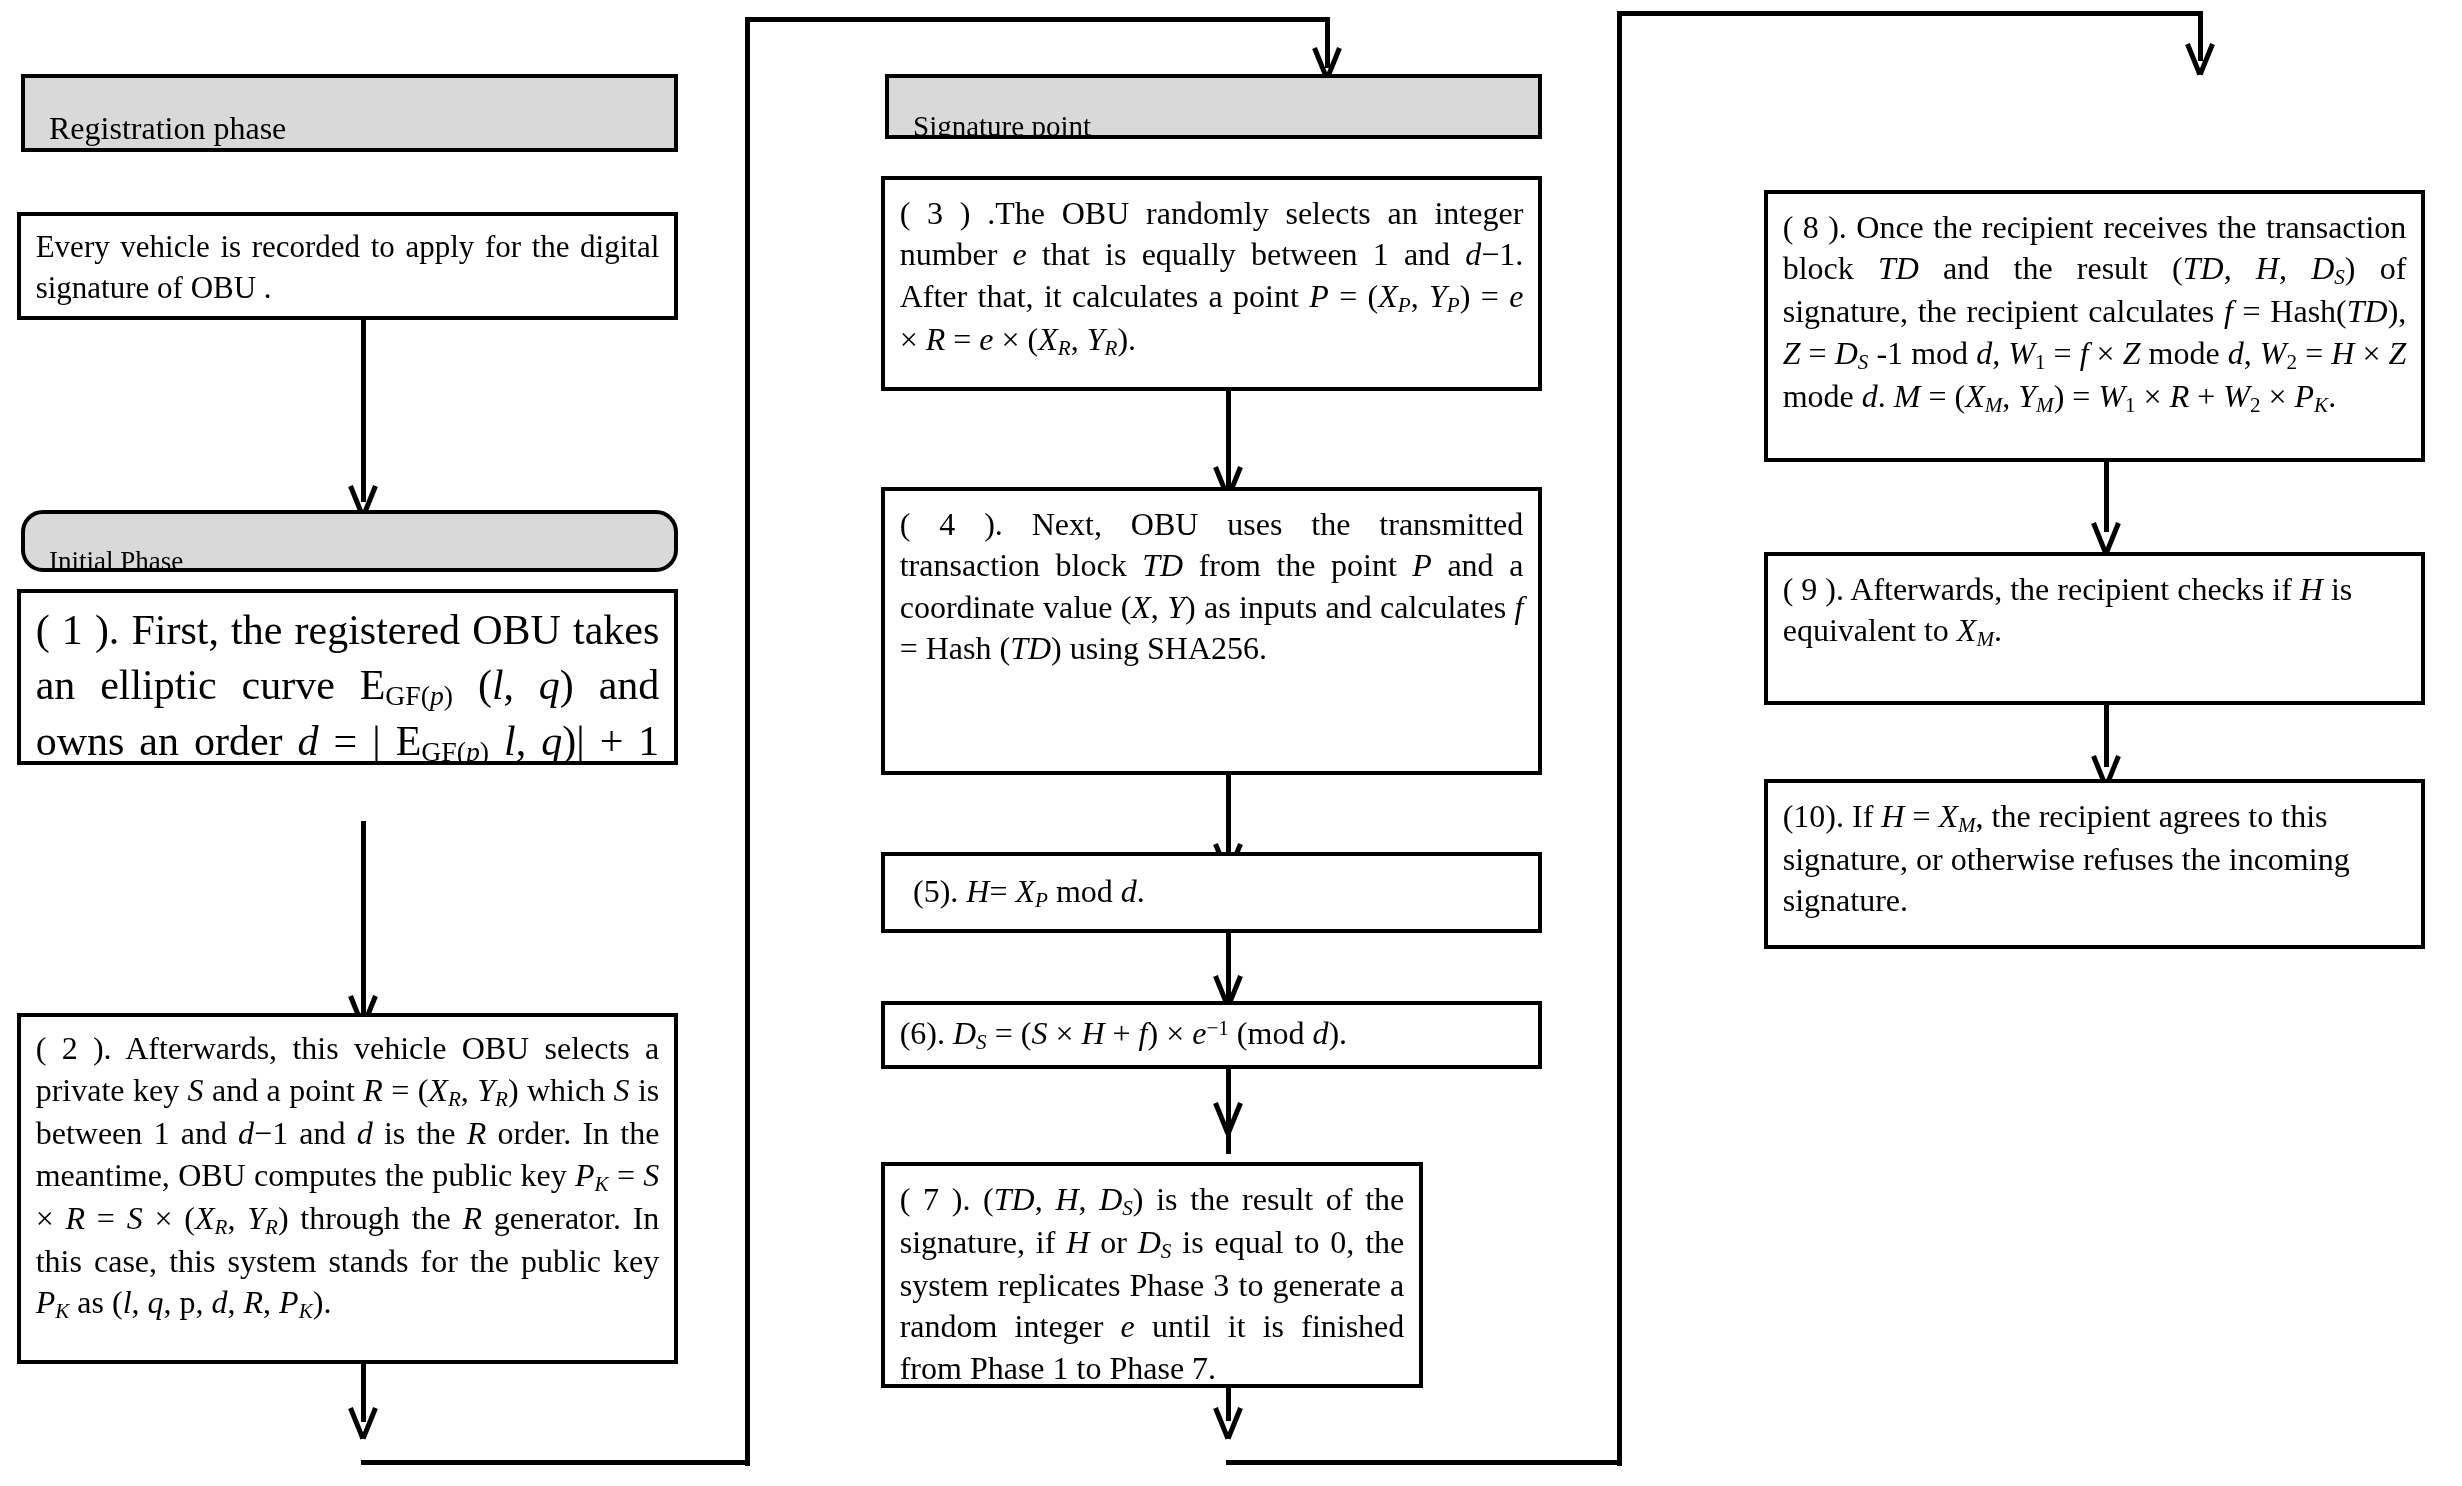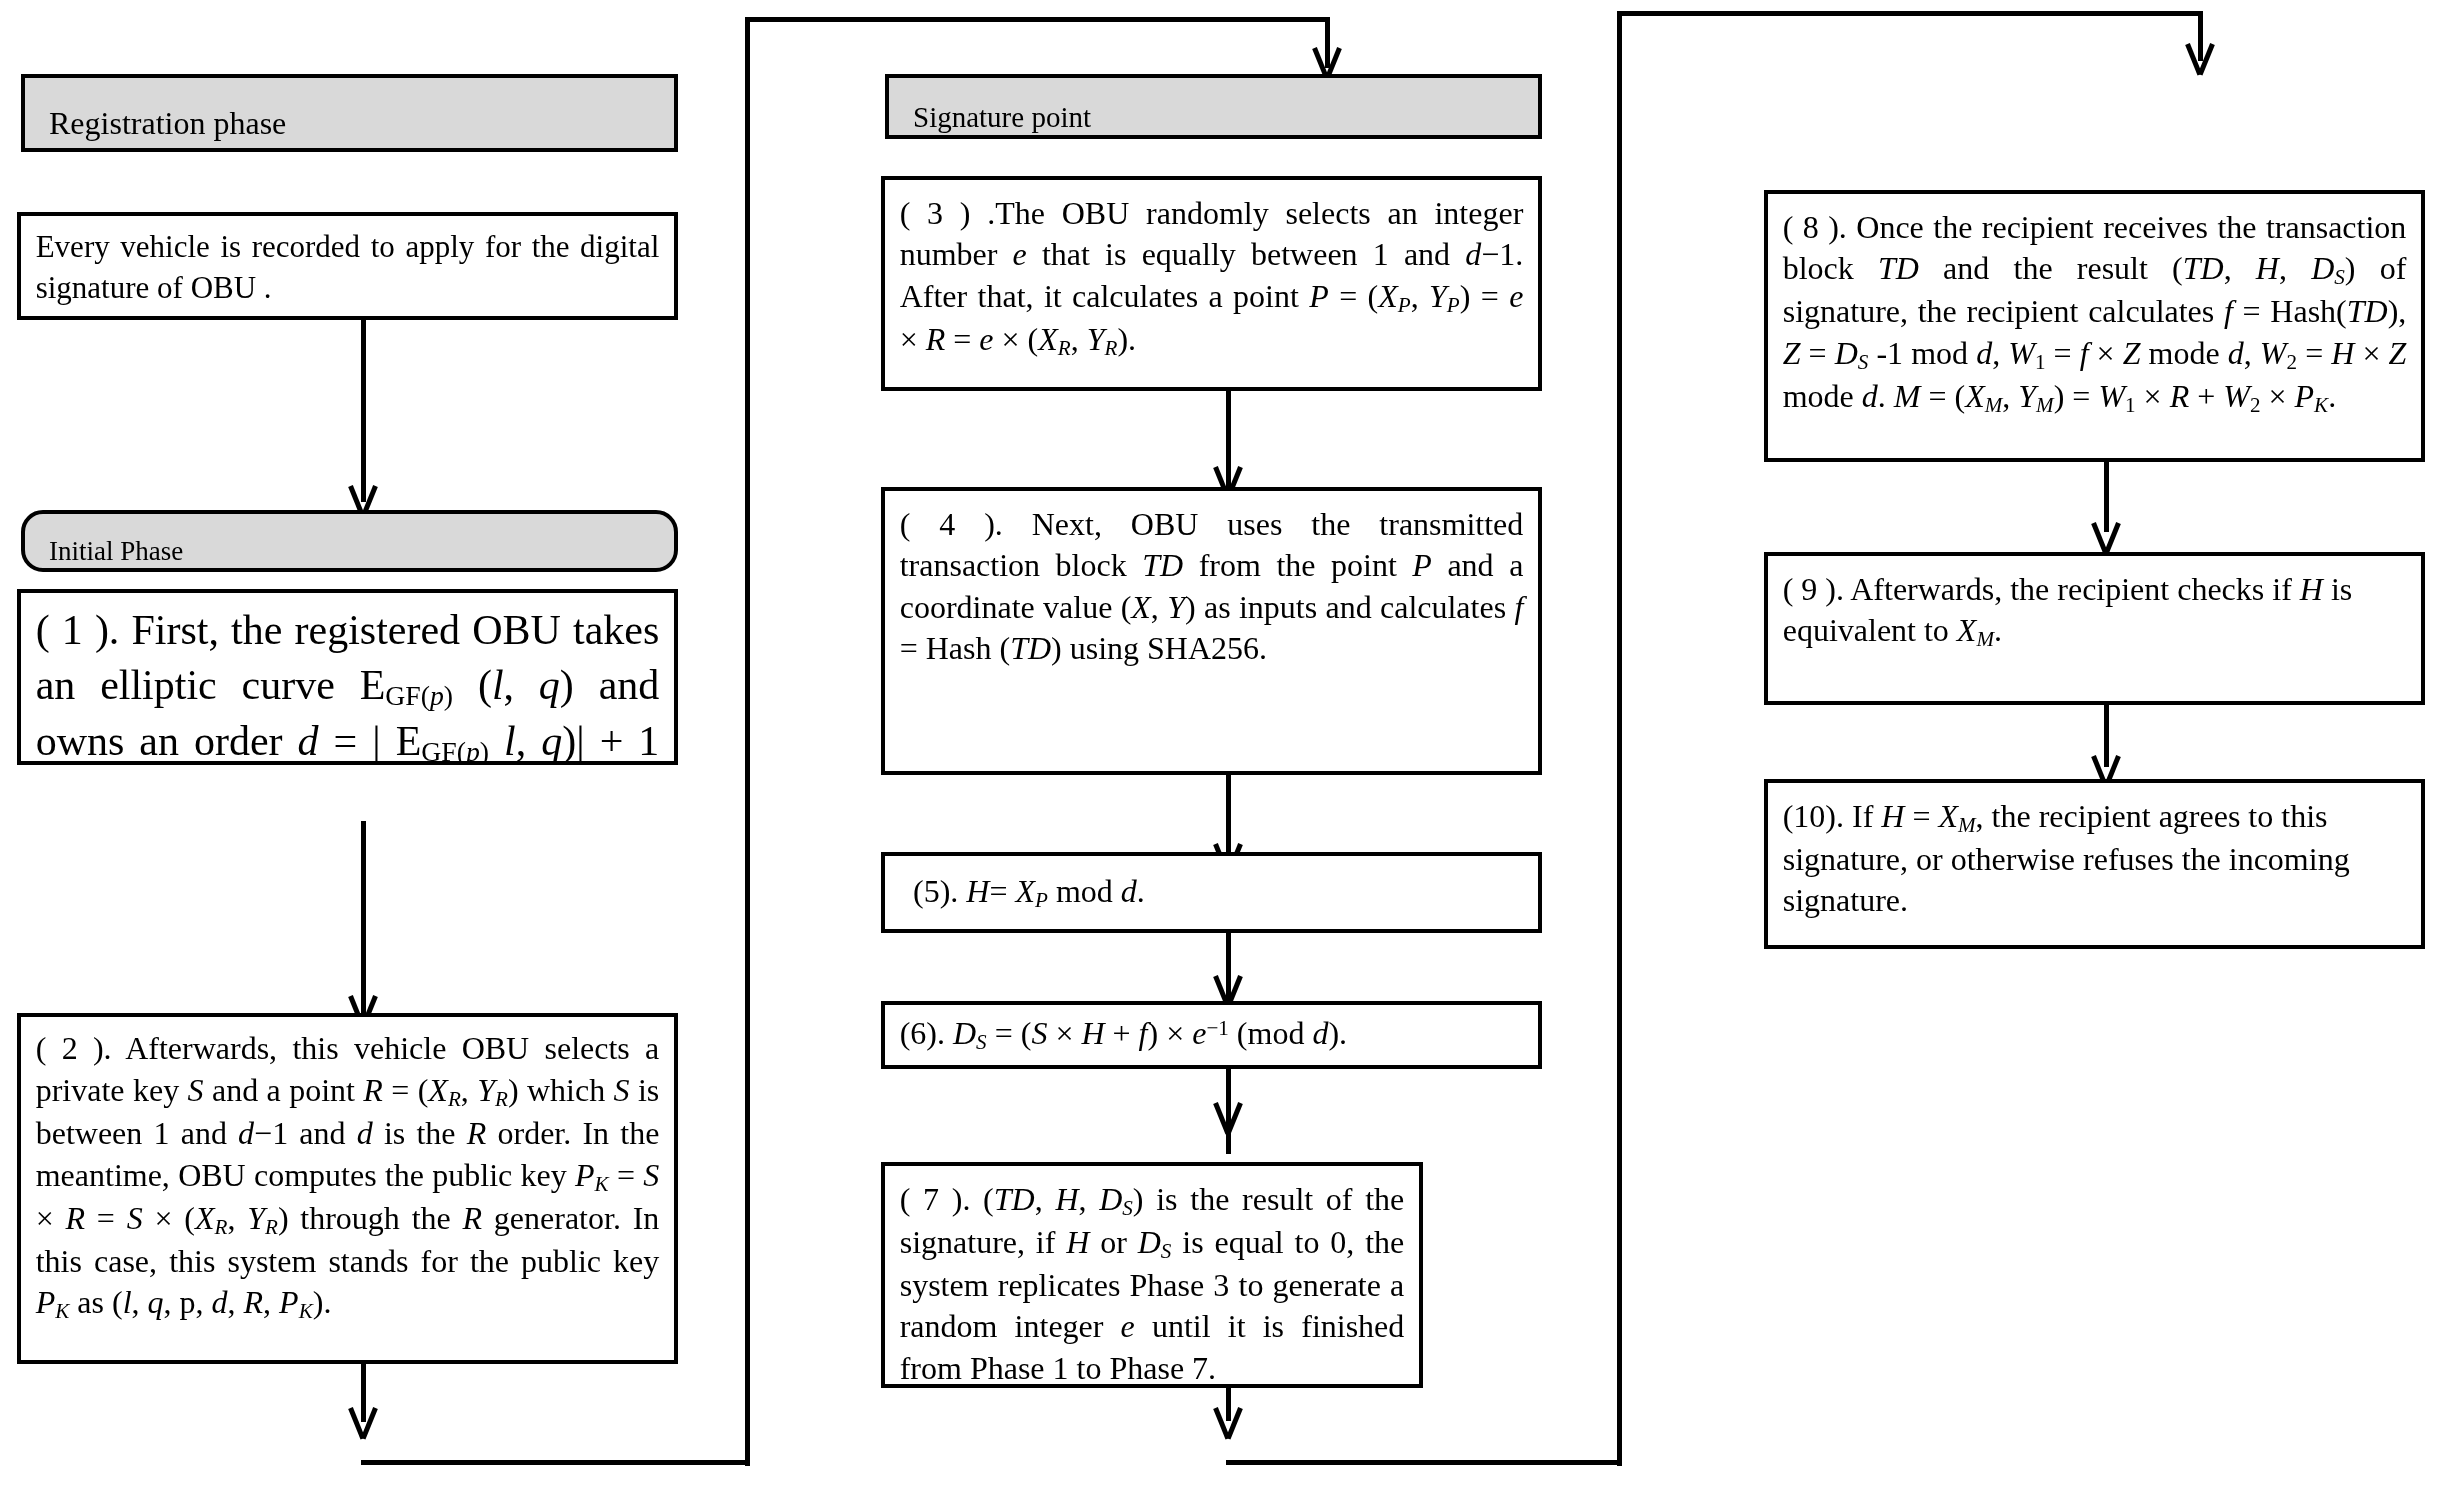--- a/index.html
+++ b/index.html
@@ -32,21 +32,21 @@
     line-height: 1.30;
     color: #000000;
     text-align: justify;
     text-justify: inter-word;
     overflow: hidden;
   }
   .box.header {
     background: #d9d9d9;
     text-align: left;
     display: flex;
-    align-items: center;
+    align-items: flex-start;
     padding-top: 30px;
     padding-left: 24px;
   }
   .box.compact {
     text-align: left;
     display: flex;
     align-items: center;
   }
   .box > .txt { display: block; width: 100%; }
 

